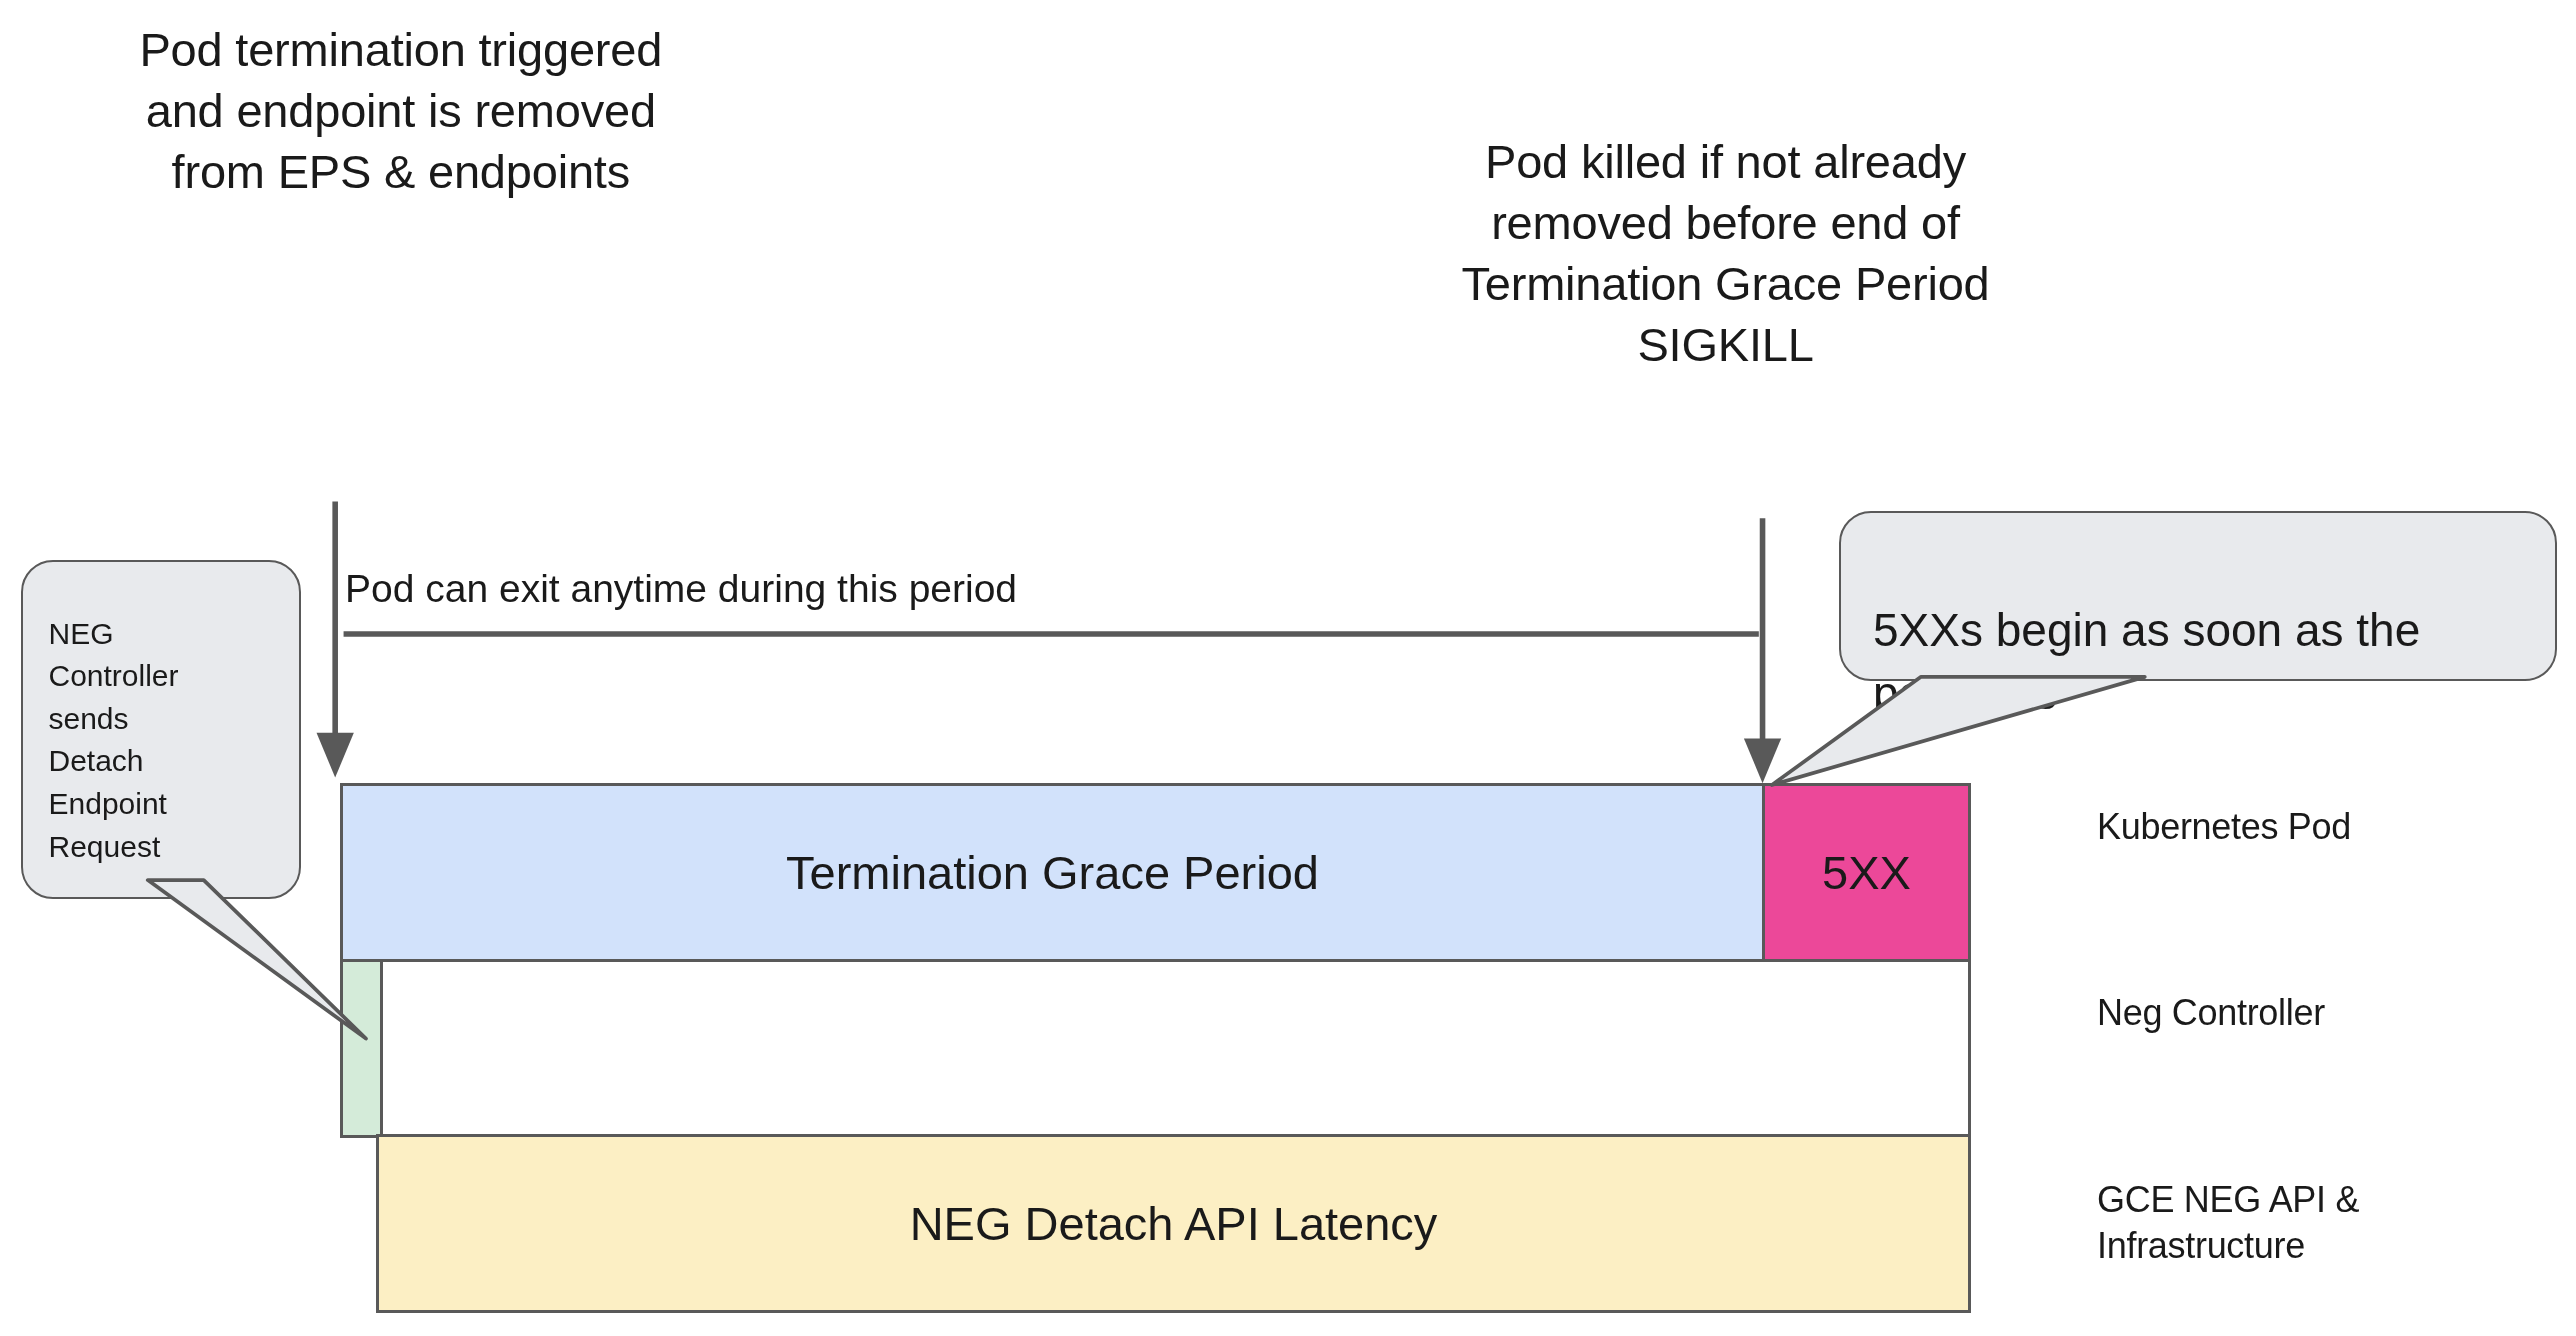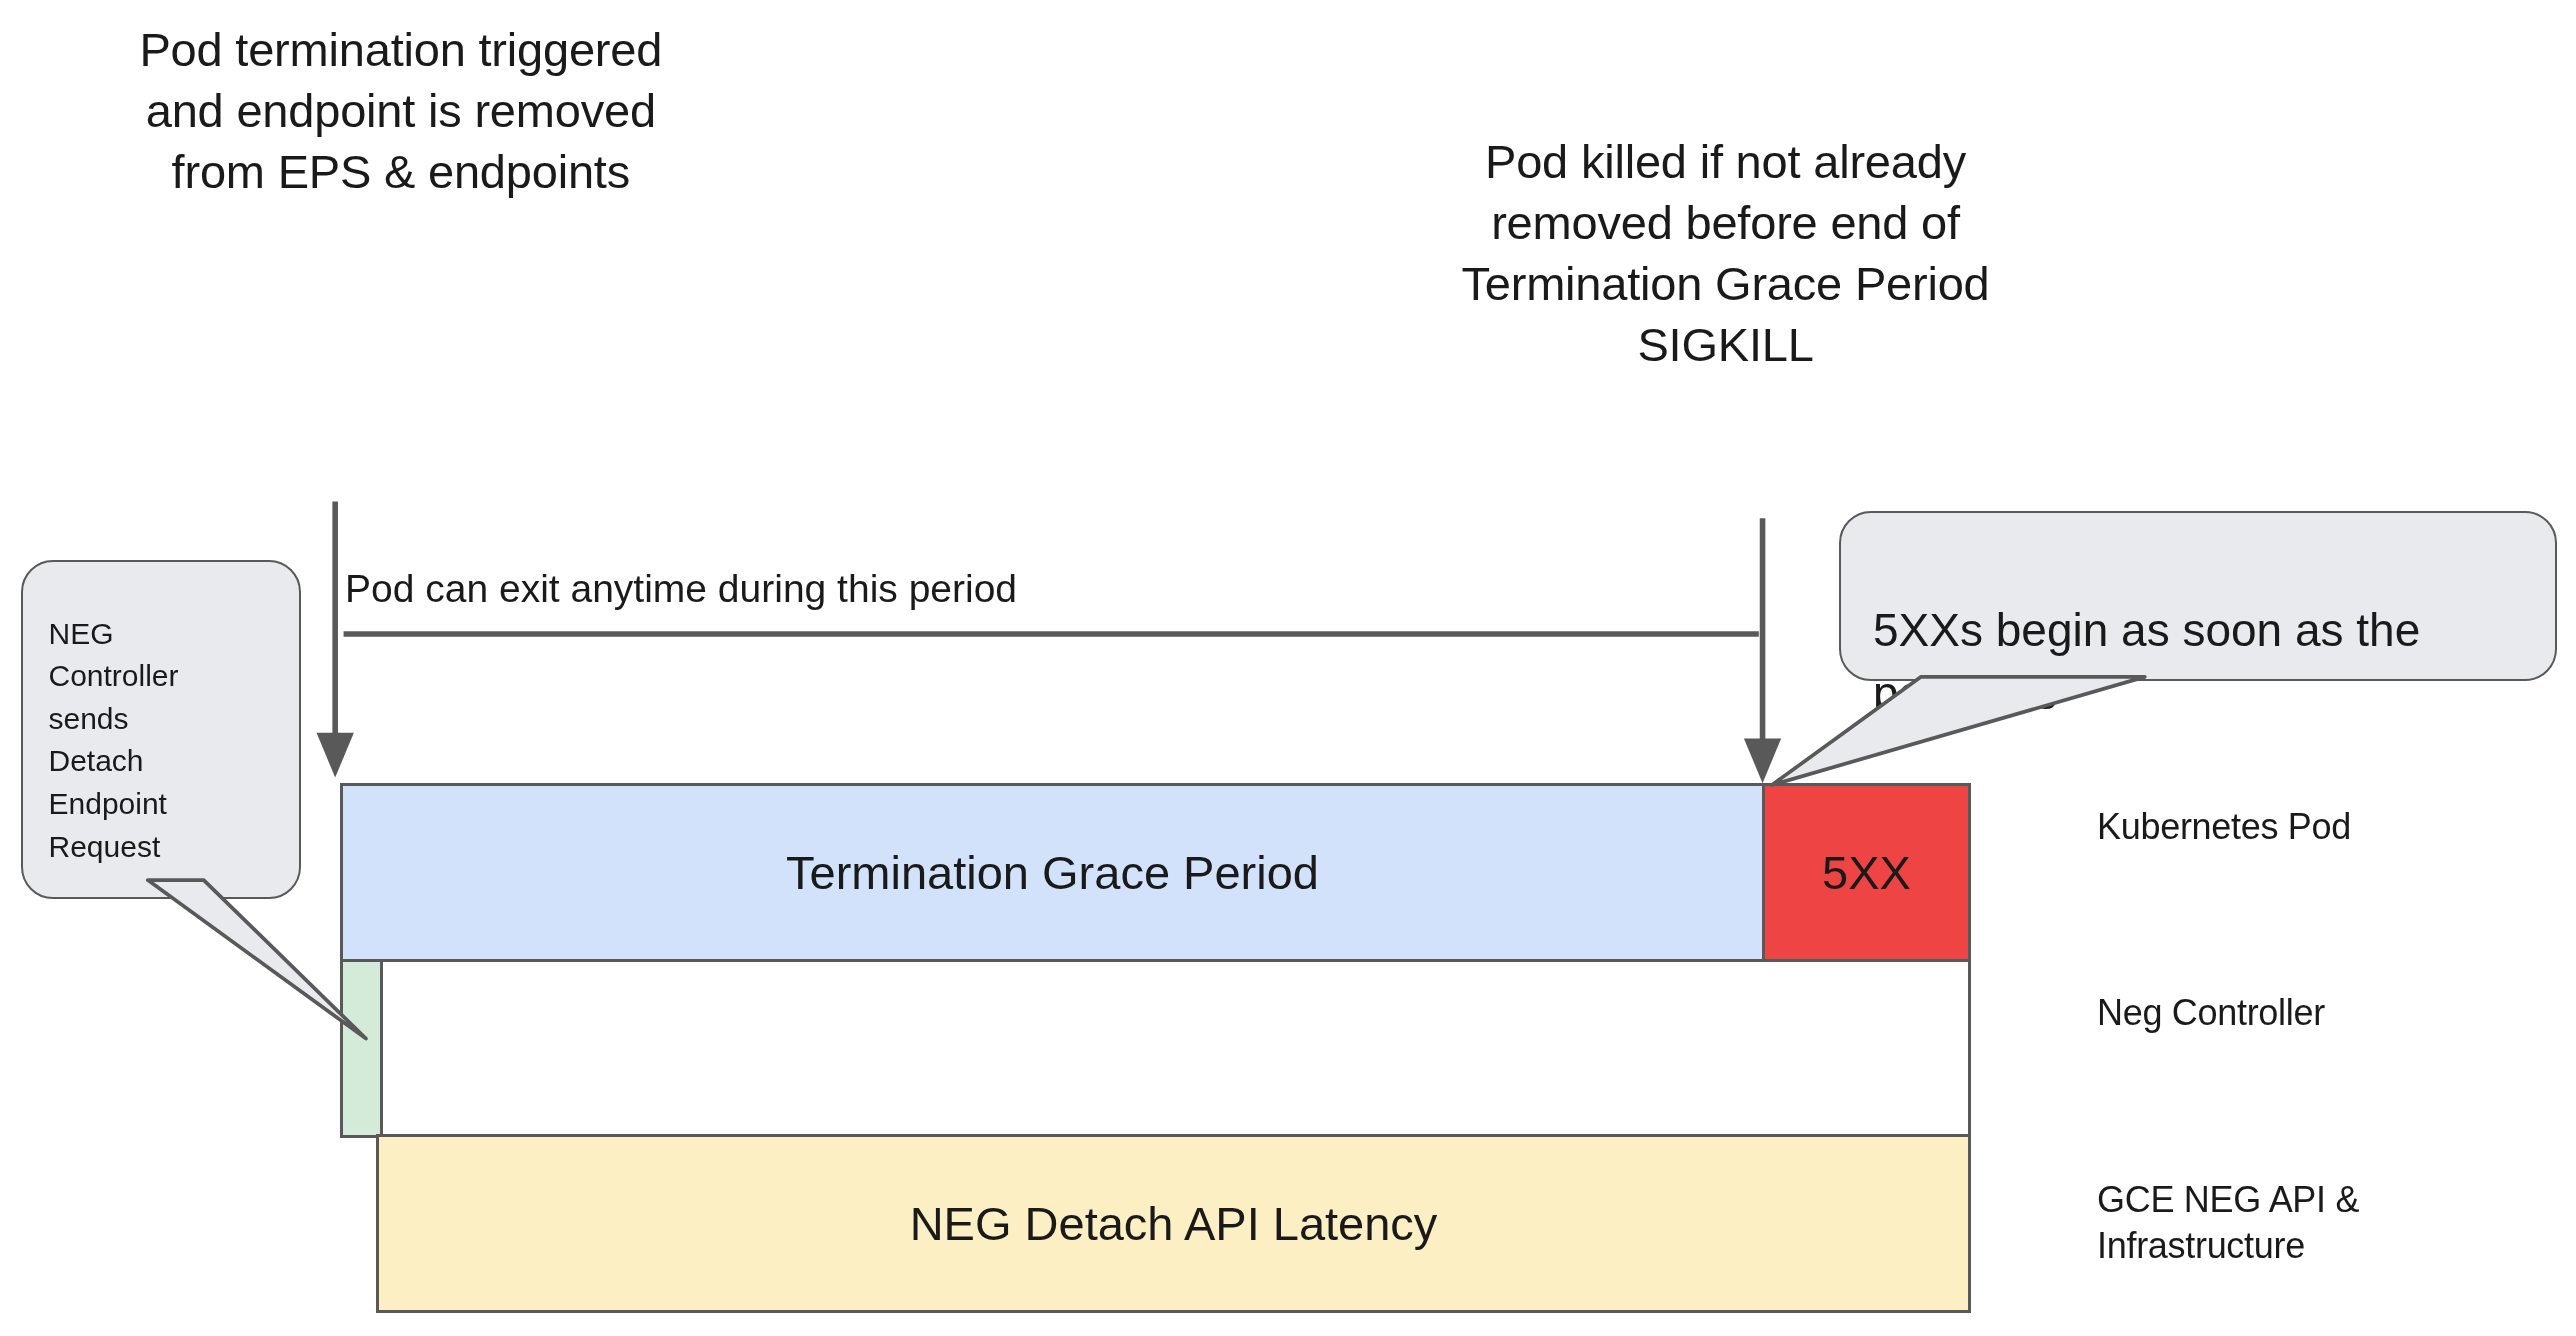--- a/index.html
+++ b/index.html
@@ -40,21 +40,21 @@
     position: absolute;
     box-sizing: border-box;
     border: 3.7px solid #595959;
     display: flex;
     align-items: center;
     justify-content: center;
     font-size: 47px;
     color: #1a1a1a;
   }
   #bar-tgp  { left: 340px;  top: 783px;  width: 1425px; height: 179px; background: #d2e2fb; }
-  #bar-5xx  { left: 1762px; top: 783px;  width: 209px;  height: 179px; background: #ef4444; }
+  #bar-5xx  { left: 1762px; top: 783px;  width: 209px;  height: 179px; background: #ec4899; }
   #bar-neg-white { left: 376px; top: 959px; width: 1595px; height: 179px; background: #ffffff; }
   #bar-neg-green { left: 340px; top: 959px; width: 43px;  height: 179px; background: #d4ebd9; }
   #bar-latency  { left: 376px;  top: 1134px; width: 1595px; height: 179px; background: #fcefc4; }
 
   
   .lane-label {
     position: absolute;
     font-size: 36px;
     line-height: 1.28;
     color: #1a1a1a;

